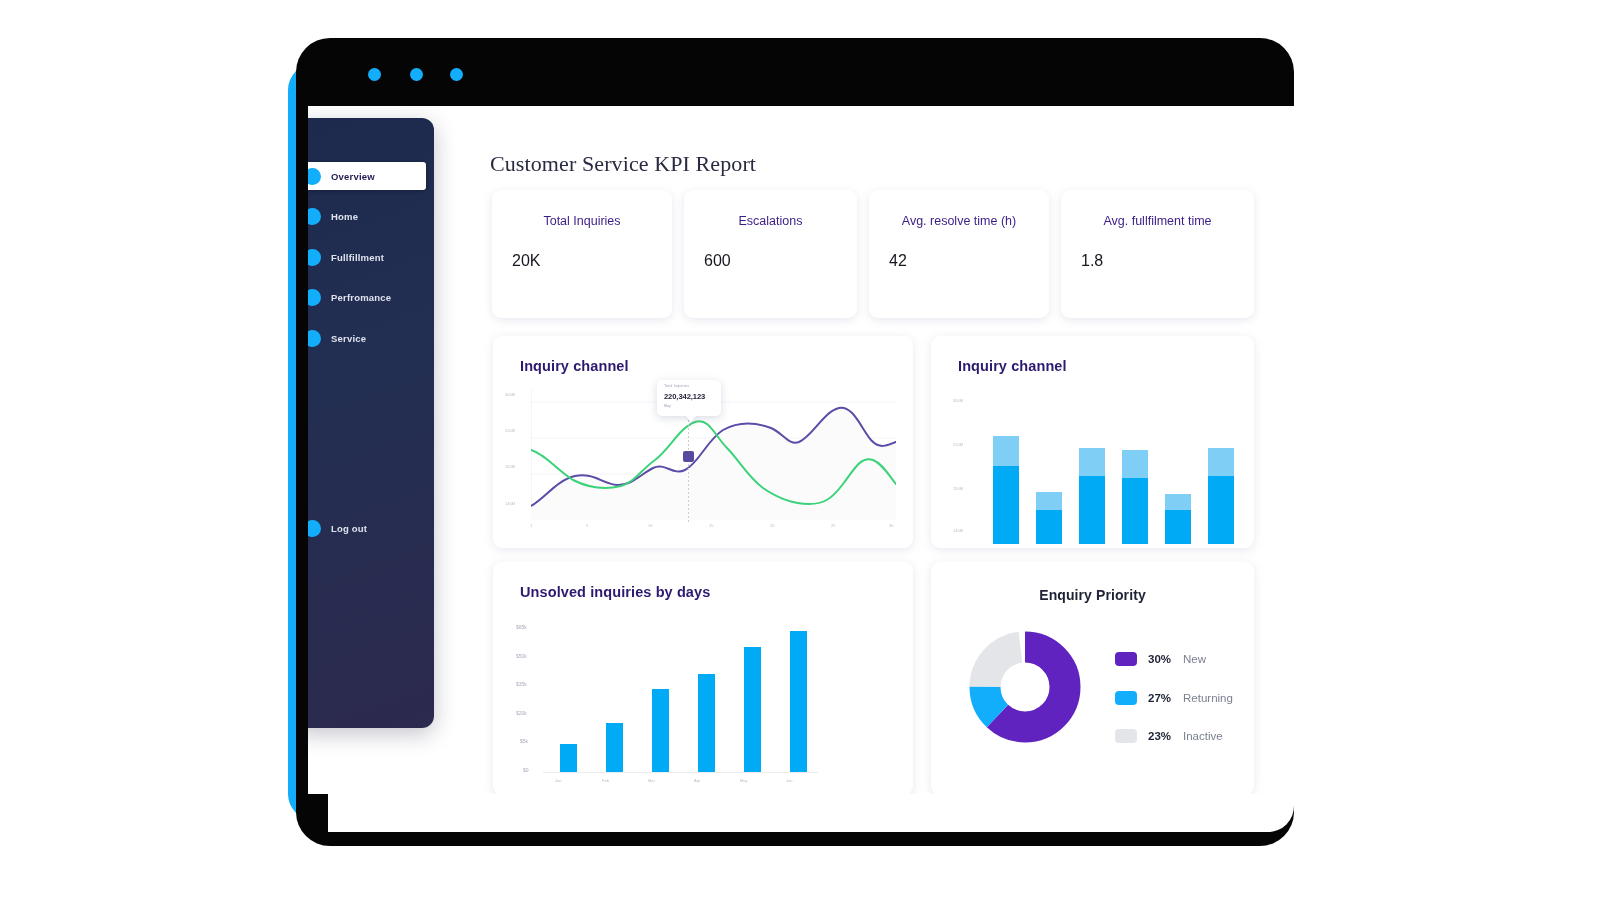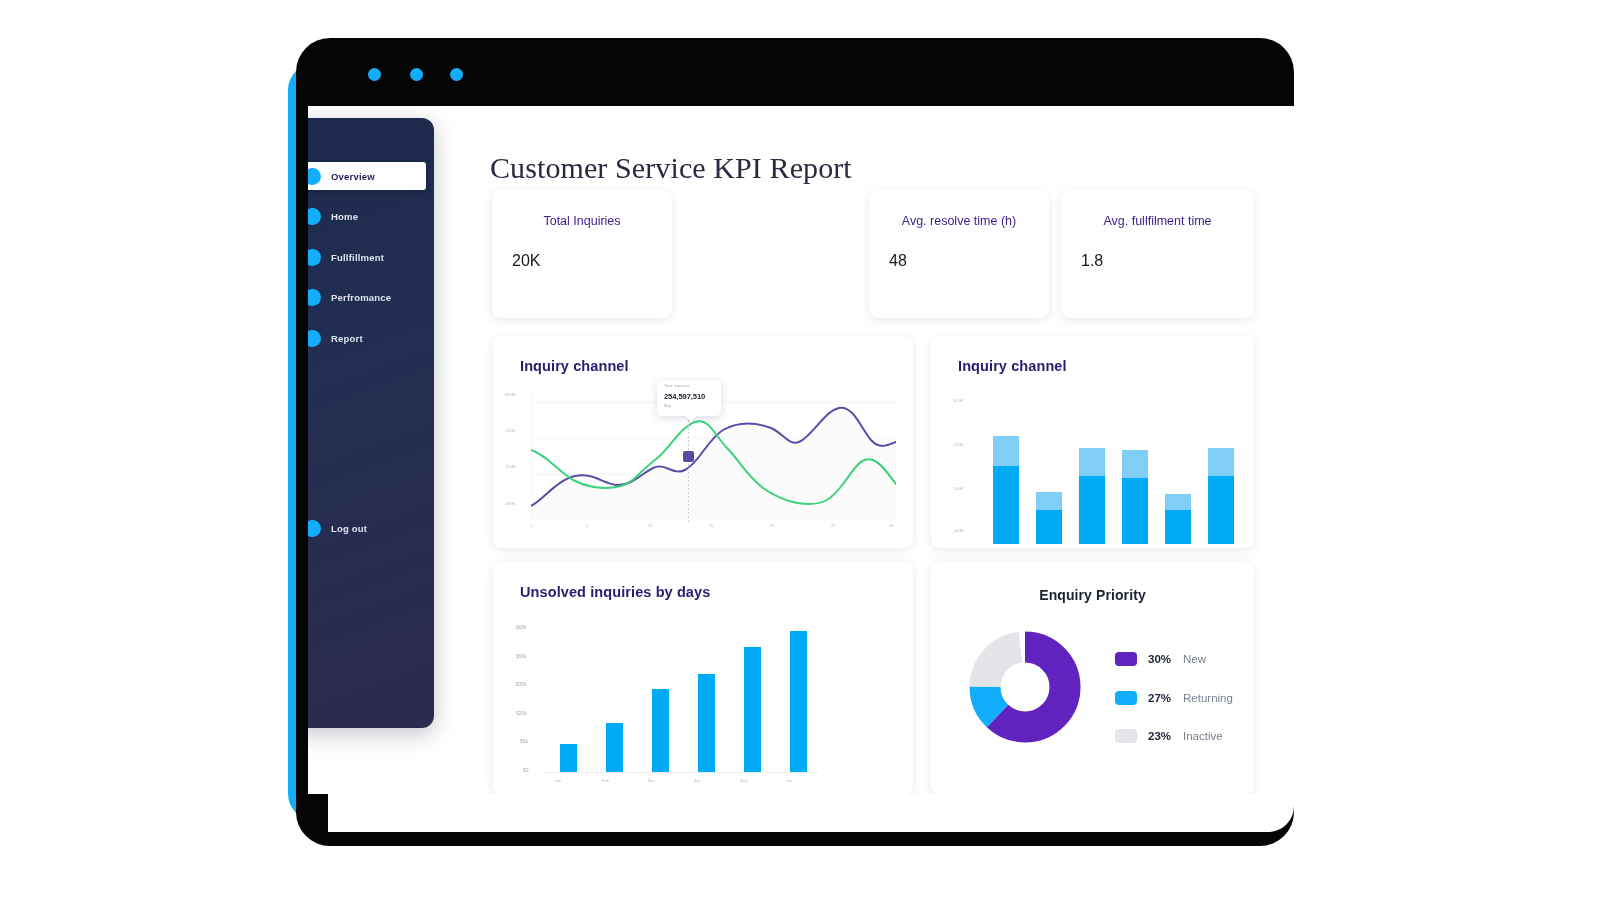--- a/index.html
+++ b/index.html
@@ -108,21 +108,21 @@
     height: 28px;
     padding-left: 4px;
     cursor: pointer;
   }
 
   
   #page-title {
     position: absolute;
     left: 490px; top: 151px;
     font-family: "Liberation Serif", serif;
-    font-size: 30px;
+    font-size: 22px;
     color: #2a2a42;
     letter-spacing: .1px;
   }
 
   
   .kpi-card {
     position: absolute;
     top: 190px;
     height: 128px;
     background: #ffffff;
@@ -303,37 +303,41 @@
         <span class="nav-label">Fullfillment</span>
       </div>
 
       <div class="nav-item">
         <span class="nav-bullet"></span>
         <span class="nav-label">Perfromance</span>
       </div>
 
       <div class="nav-item">
         <span class="nav-bullet"></span>
-        <span class="nav-label">Report</span>
+        <span class="nav-label">Service</span>
       </div>
     </div>
 
     <div class="nav-logout">
       <span class="nav-bullet"></span>
       <span class="nav-label">Log out</span>
     </div>
   </nav>
 
   <div class="kpi-card k0">
     <div class="kpi-title">Total Inquiries</div>
     <div class="kpi-value">20K</div>
   </div>
+  <div class="kpi-card k1">
+    <div class="kpi-title">Escalations</div>
+    <div class="kpi-value">600</div>
+  </div>
   <div class="kpi-card k2">
     <div class="kpi-title">Avg. resolve time (h)</div>
-    <div class="kpi-value">48</div>
+    <div class="kpi-value">42</div>
   </div>
   <div class="kpi-card k3">
     <div class="kpi-title">Avg. fullfilment time</div>
     <div class="kpi-value">1.8</div>
   </div>
 
   <section class="panel" id="panel-tracking">
     <div class="panel-title">Inquiry channel</div>
     <div id="tracking-plot" style="position:absolute; left:38px; top:52px; width:365px; height:132px;">
       <svg width="365" height="132" viewBox="0 0 365 132">
@@ -368,21 +372,21 @@
     <div class="axis-label" style="left:216px; top:187px;">15</div>
     <div class="axis-label" style="left:277px; top:187px;">20</div>
     <div class="axis-label" style="left:338px; top:187px;">25</div>
     <div class="axis-label" style="left:396px; top:187px;">30</div>
   </section>
 
   <div id="tracking-vline"></div>
   <div id="tracking-marker"></div>
   <div id="tracking-tooltip">
     <div class="tt-cap">Total Inquiries</div>
-    <div class="tt-val">254,597,510</div>
+    <div class="tt-val">220,342,123</div>
     <div class="tt-sub">May</div>
     <div class="tt-arrow"></div>
   </div>
 
   <section class="panel" id="panel-channel">
     <div class="panel-title">Inquiry channel</div>
 
     <div class="axis-label" style="left:22px; top:62px;">300M</div>
     <div class="axis-label" style="left:22px; top:106px;">220M</div>
     <div class="axis-label" style="left:22px; top:150px;">150M</div>

